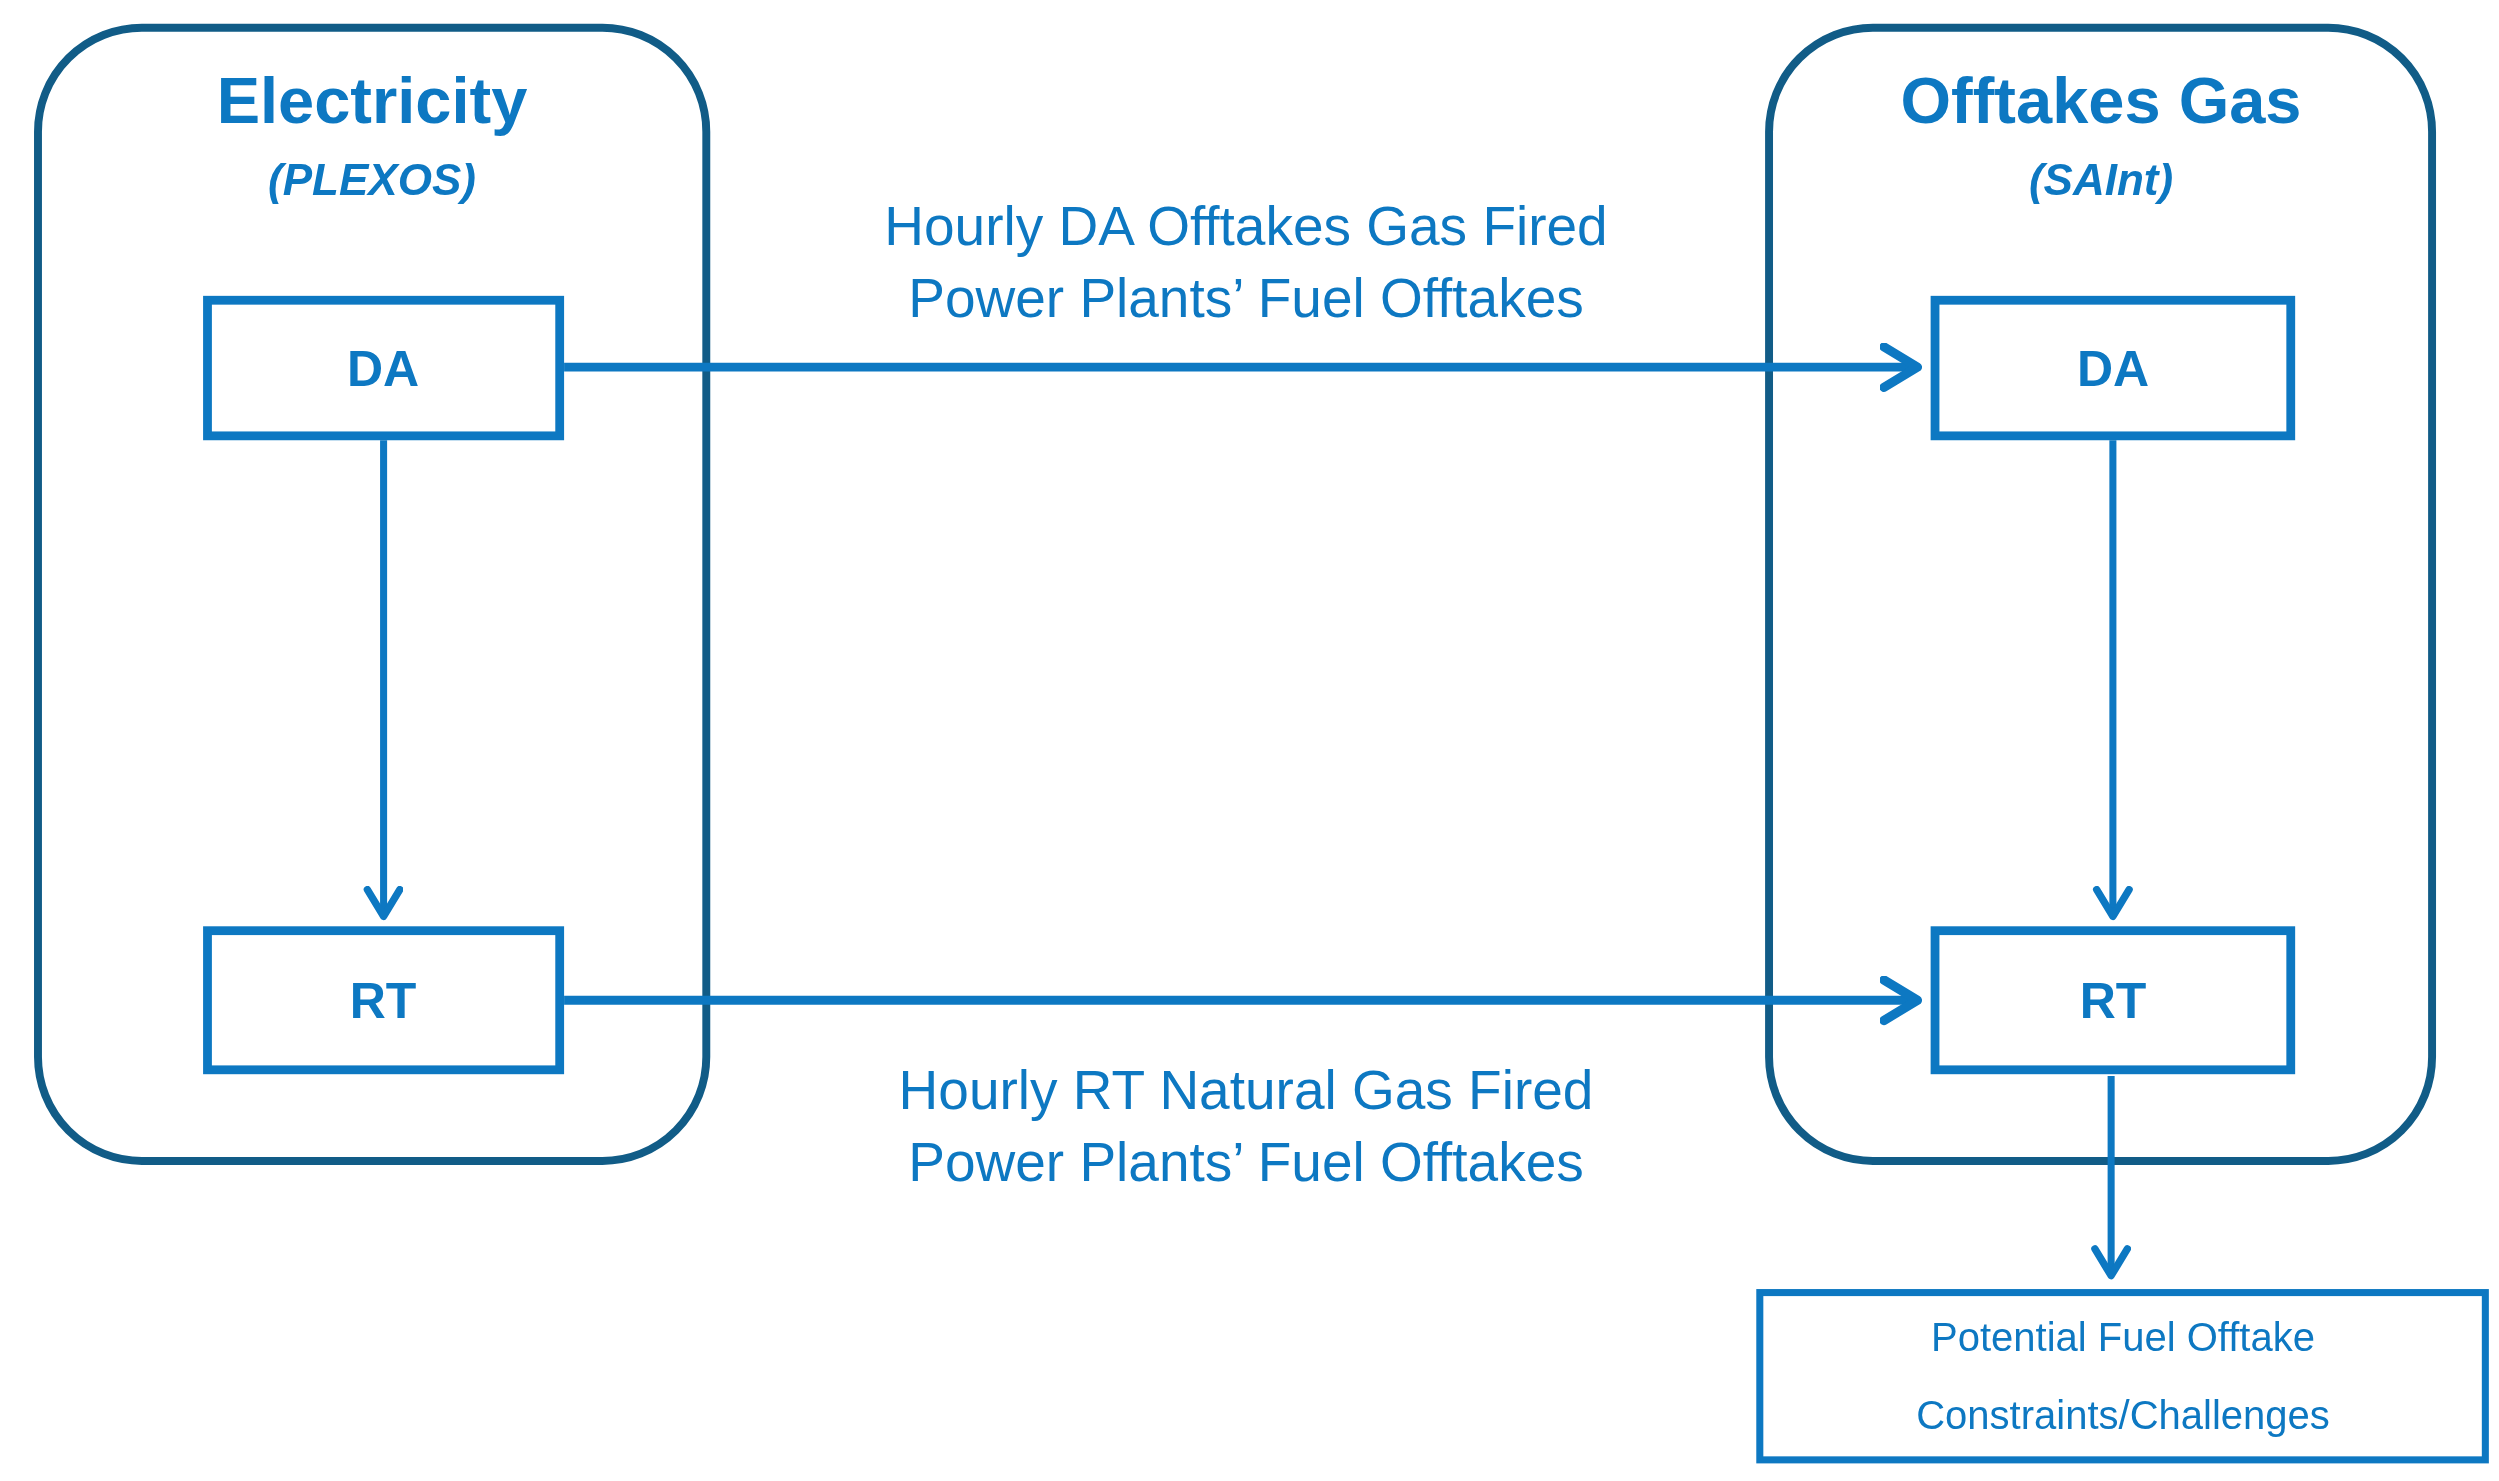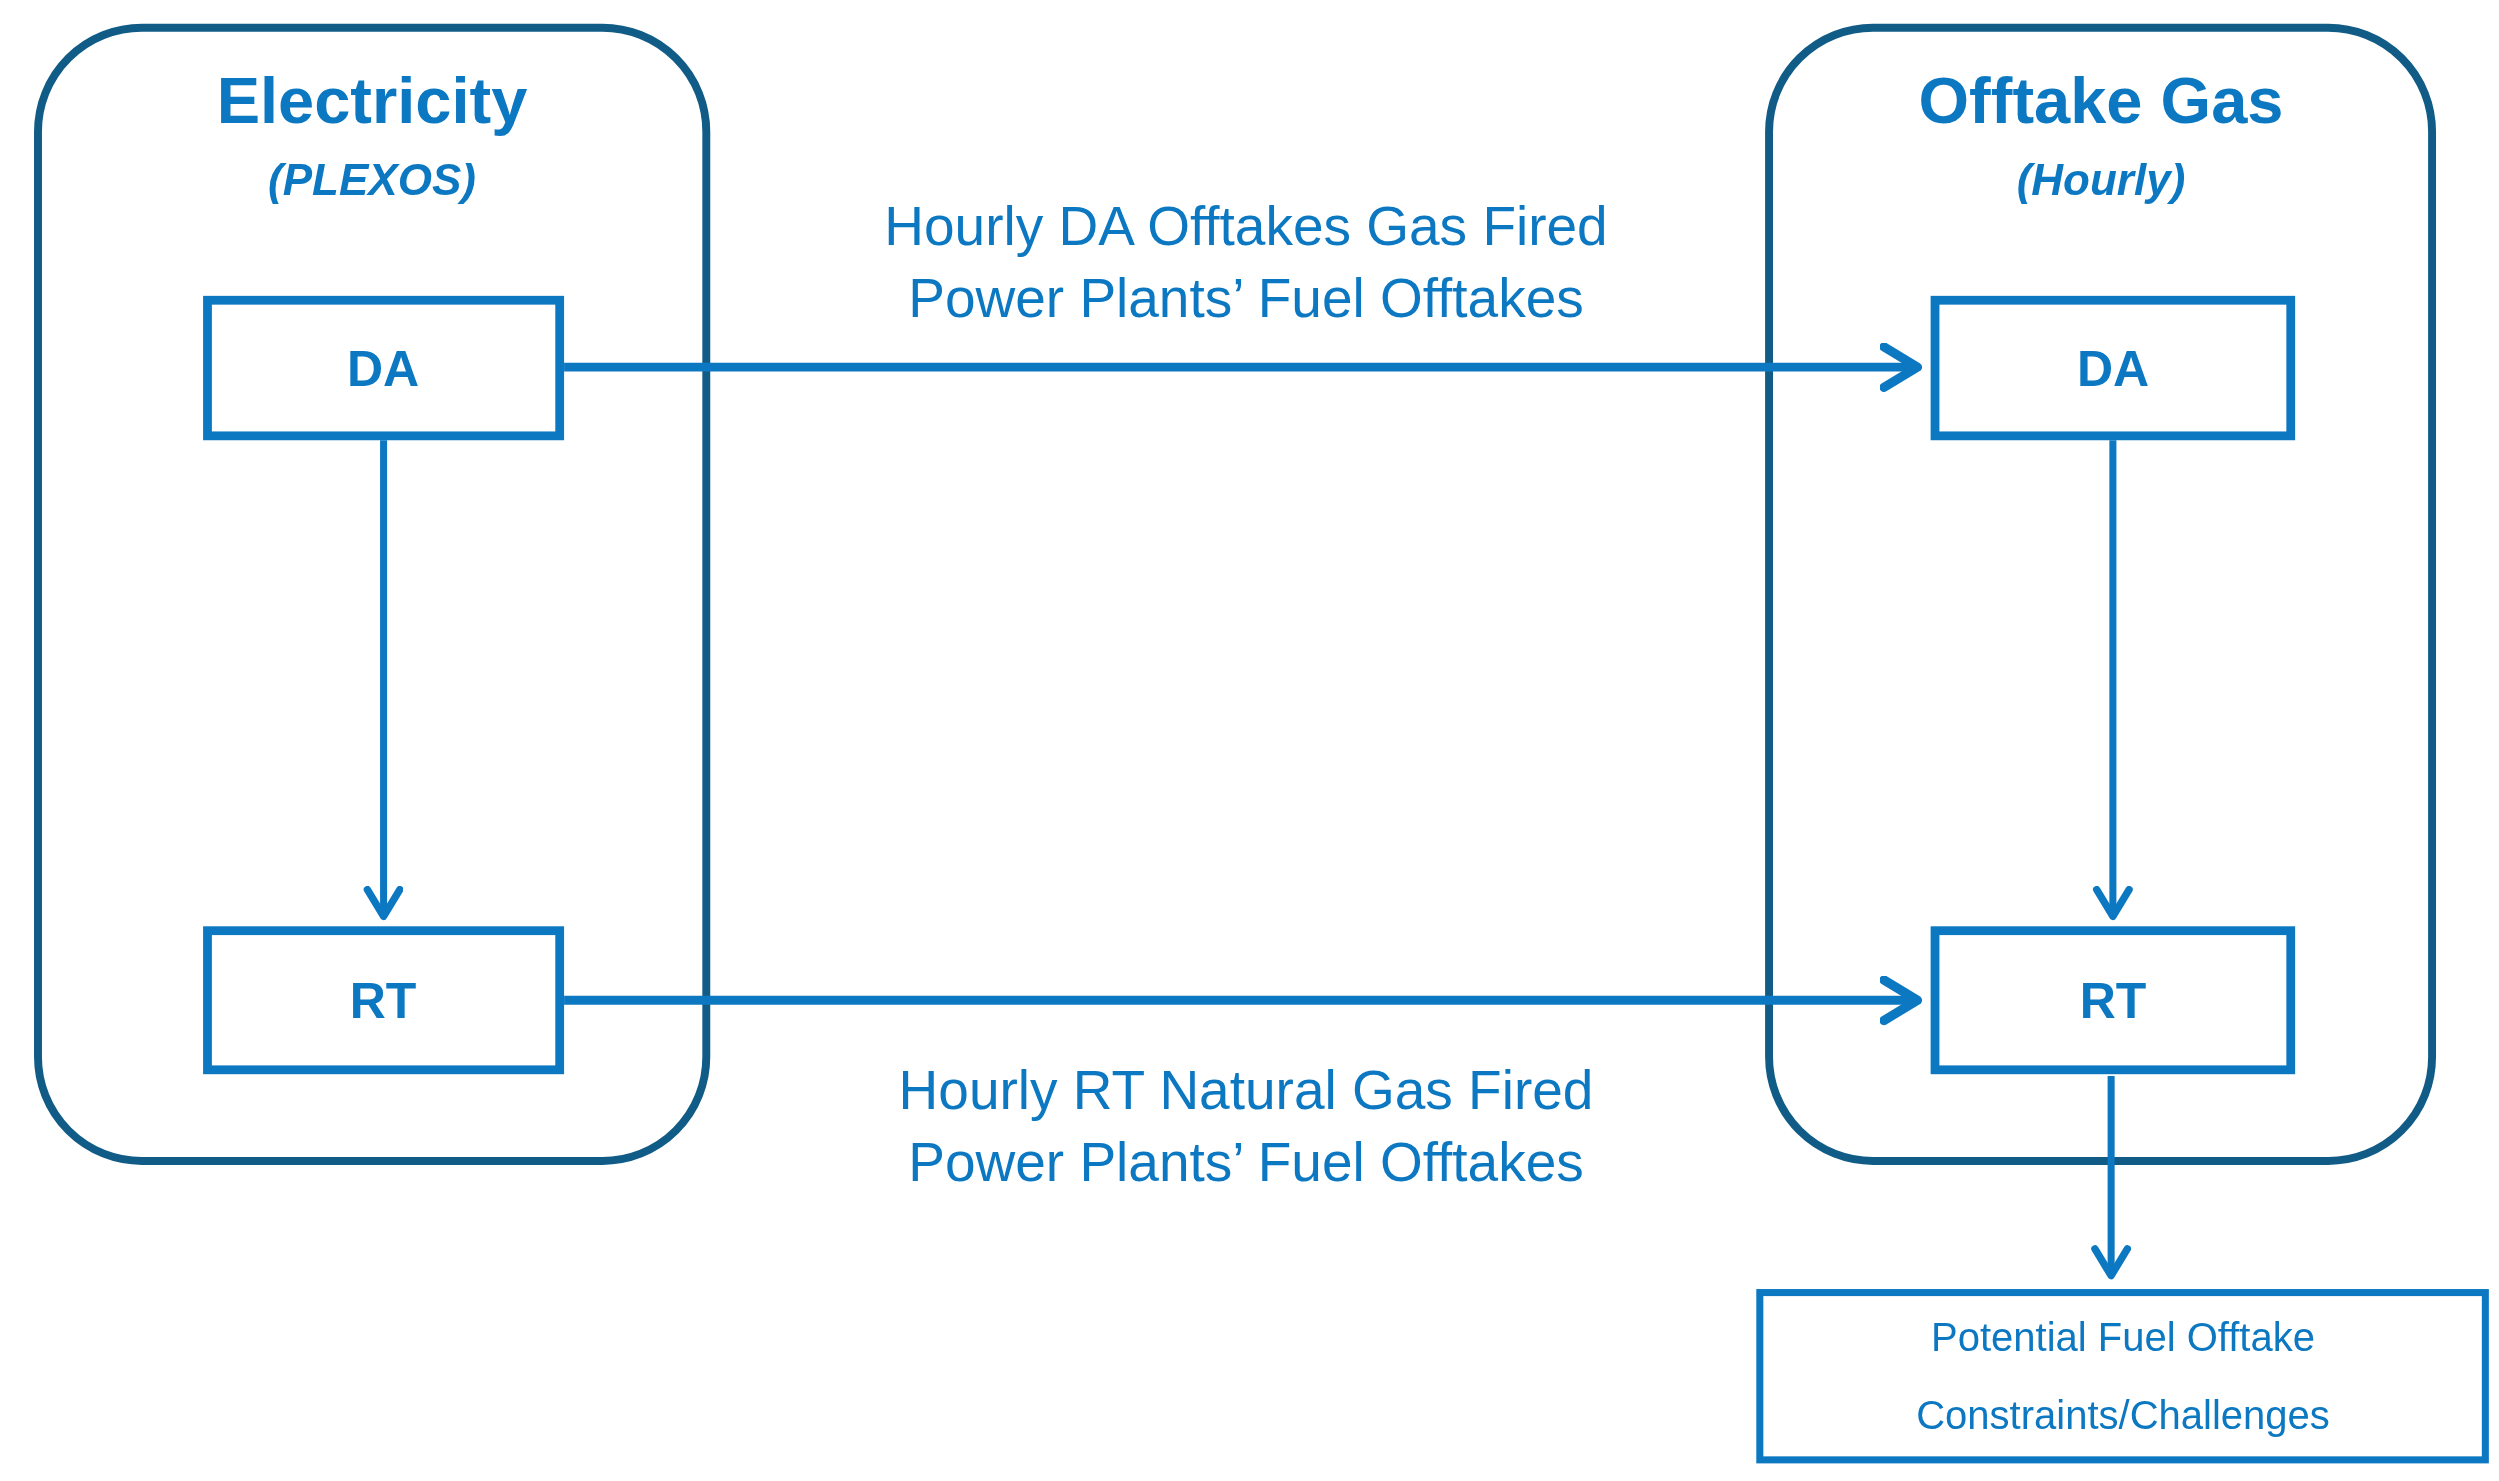--- a/index.html
+++ b/index.html
@@ -65,22 +65,22 @@
     <line class="wire w8" x1="435" y1="500" x2="435" y2="1040" marker-end="url(#chevArrow)"></line>
     <line class="wire w8" x1="2399" y1="500" x2="2399" y2="1040" marker-end="url(#chevArrow)"></line>
     <line class="wire w8" x1="2397" y1="1222" x2="2397" y2="1448" marker-end="url(#chevArrow)"></line>
   </svg>
 
   <div class="txt group-title" style="left:372px; top:100px;">Electricity</div>
   <div class="txt group-subtitle" style="left:372px; top:180px;">(PLEXOS)</div>
   <div class="txt node-label" style="left:383px; top:369px;">DA</div>
   <div class="txt node-label" style="left:383px; top:1001px;">RT</div>
 
-  <div class="txt group-title" style="left:2101px; top:100px;">Offtake Gas</div>
-  <div class="txt group-subtitle" style="left:2101px; top:180px;">(Hourly)</div>
+  <div class="txt group-title" style="left:2101px; top:100px;">Offtakes Gas</div>
+  <div class="txt group-subtitle" style="left:2101px; top:180px;">(SAInt)</div>
   <div class="txt node-label" style="left:2113px; top:369px;">DA</div>
   <div class="txt node-label" style="left:2113px; top:1001px;">RT</div>
 
   <div class="txt edge-label" style="left:1246px; top:262px;">
     <div>Hourly DA Offtakes Gas Fired</div>
     <div>Power Plants’ Fuel Offtakes</div>
   </div>
   <div class="txt edge-label" style="left:1246px; top:1126px;">
     <div>Hourly RT Natural Gas Fired</div>
     <div>Power Plants’ Fuel Offtakes</div>

